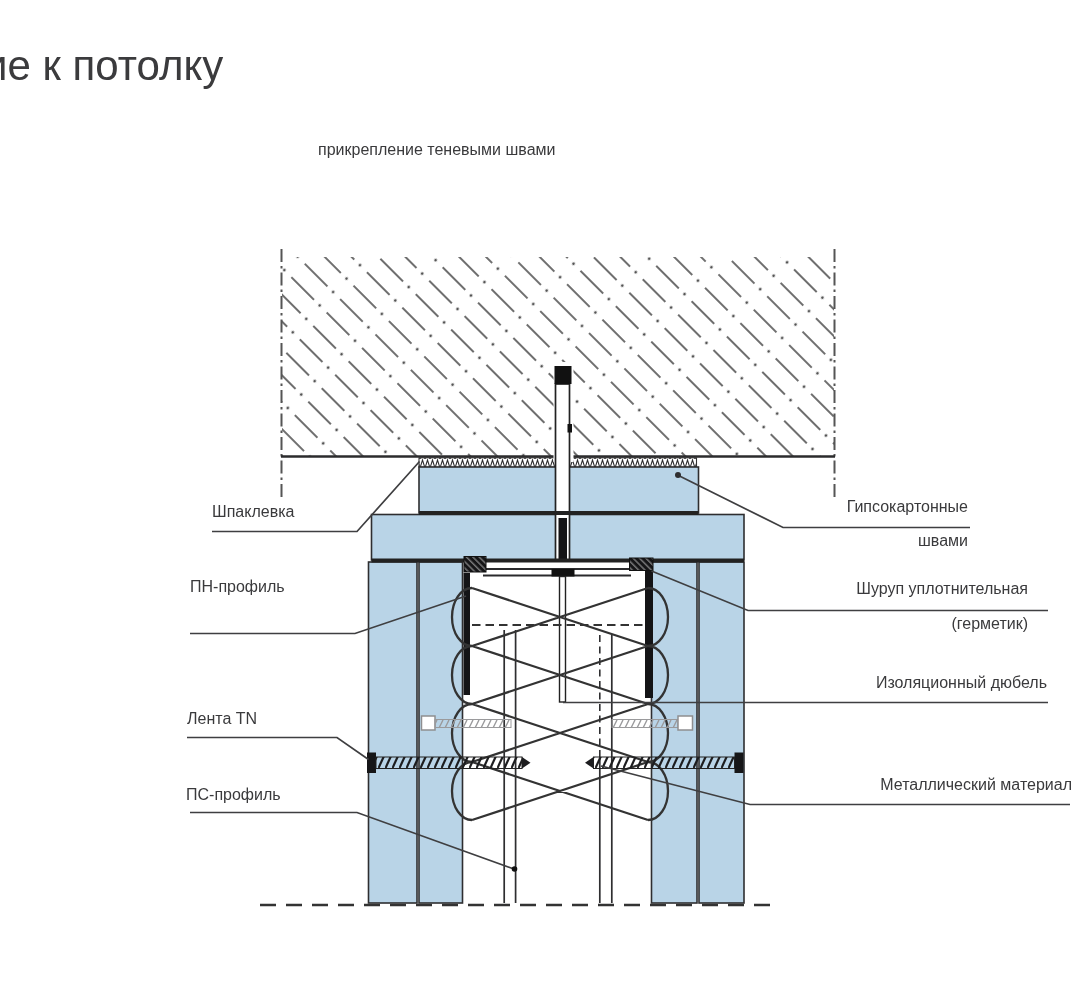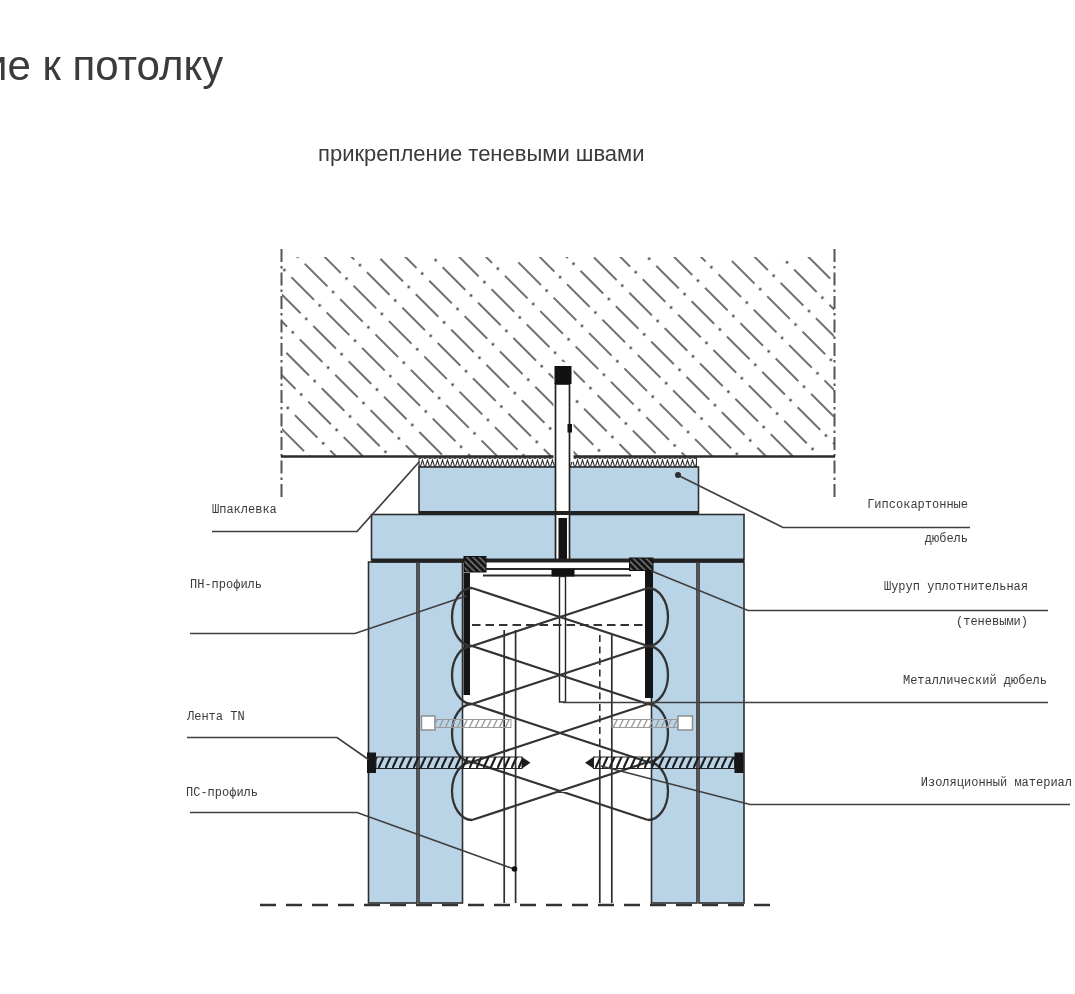--- a/index.html
+++ b/index.html
@@ -1,22 +1,22 @@
 <!DOCTYPE html>
 <html><head>
 <meta charset="utf-8">
 <style>
   html,body{margin:0;padding:0;background:#fff;}
   #stage{position:relative;width:1075px;height:994px;overflow:hidden;
          font-family:"Liberation Sans","DejaVu Sans",sans-serif;background:#fff;}
   #stage svg{position:absolute;left:0;top:0;}
-  .lbl{position:absolute;color:#3a3a3c;font-size:12px;line-height:1.05;white-space:nowrap;font-family:Liberation Mono, monospace;}
+  .lbl{position:absolute;color:#3a3a3c;font-size:16px;line-height:1.05;white-space:nowrap;}
   .lbl.r{text-align:right;}
   #title{position:absolute;left:-16px;top:42px;font-size:42px;color:#3b3b3d;white-space:nowrap;}
-  #subtitle{position:absolute;left:318px;top:141px;font-size:22px;color:#3a3a3c;white-space:nowrap;}
+  #subtitle{position:absolute;left:318px;top:141px;font-size:16px;color:#3a3a3c;white-space:nowrap;}
 </style>
 </head>
 <body>
 
 <div id="stage">
 
   <svg width="1075" height="994" viewBox="0 0 1075 994">
     <defs>
 
       <pattern id="hatch" width="50" height="19" patternUnits="userSpaceOnUse" patternTransform="rotate(45 0 0)">
@@ -126,18 +126,18 @@
 
   <div id="title">ие к потолку</div>
   <div id="subtitle">прикрепление теневыми швами</div>
 
   <div class="lbl" style="left:212px;top:504px">Шпаклевка</div>
   <div class="lbl" style="left:190px;top:579px">ПН-профиль</div>
   <div class="lbl" style="left:187px;top:711px">Лента TN</div>
   <div class="lbl" style="left:186px;top:787px">ПС-профиль</div>
 
   <div class="lbl r" style="right:107px;top:499px">Гипсокартонные</div>
-  <div class="lbl r" style="right:107px;top:533px">дюбель</div>
+  <div class="lbl r" style="right:107px;top:533px">швами</div>
   <div class="lbl r" style="right:47px;top:581px">Шуруп уплотнительная</div>
-  <div class="lbl r" style="right:47px;top:616px">(теневыми)</div>
-  <div class="lbl r" style="right:28px;top:675px">Металлический дюбель</div>
-  <div class="lbl r" style="right:3px;top:777px">Изоляционный материал</div>
+  <div class="lbl r" style="right:47px;top:616px">(герметик)</div>
+  <div class="lbl r" style="right:28px;top:675px">Изоляционный дюбель</div>
+  <div class="lbl r" style="right:3px;top:777px">Металлический материал</div>
 </div>
 
 </body></html>

